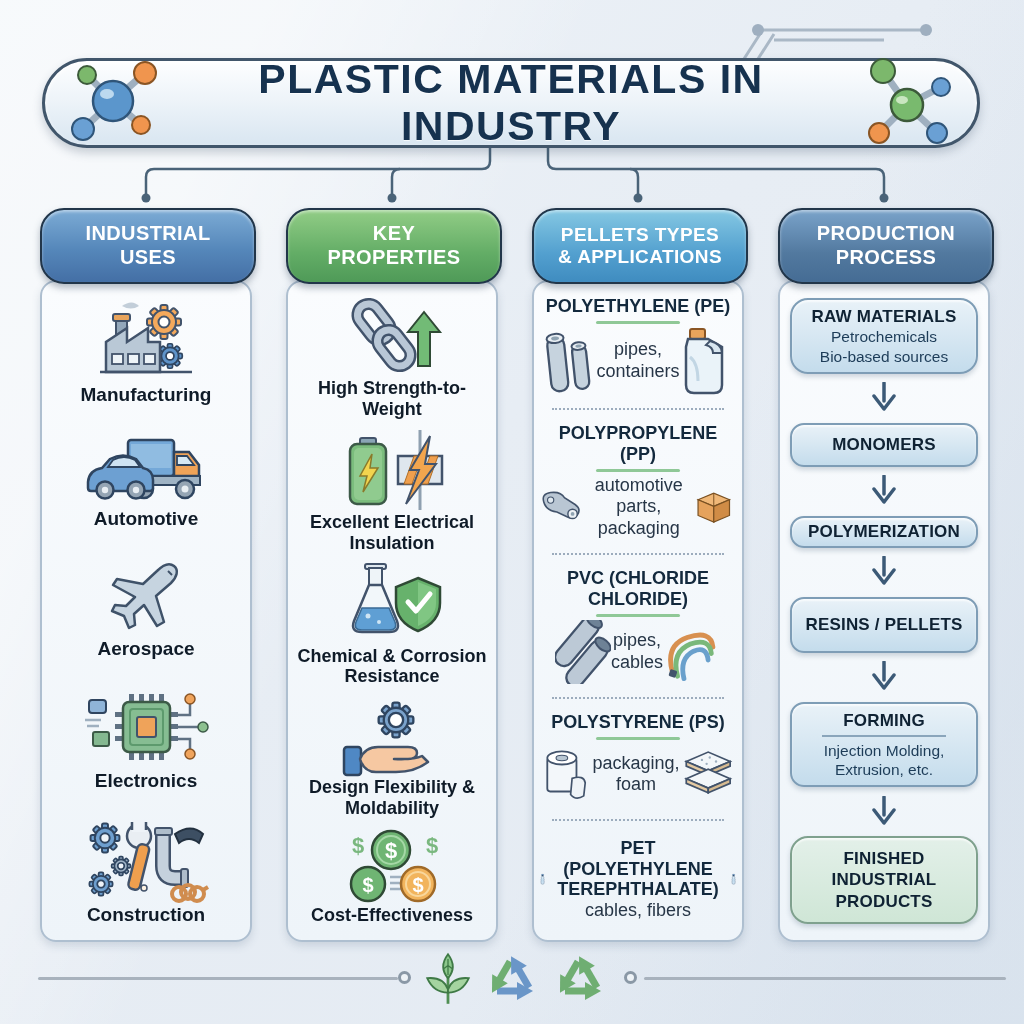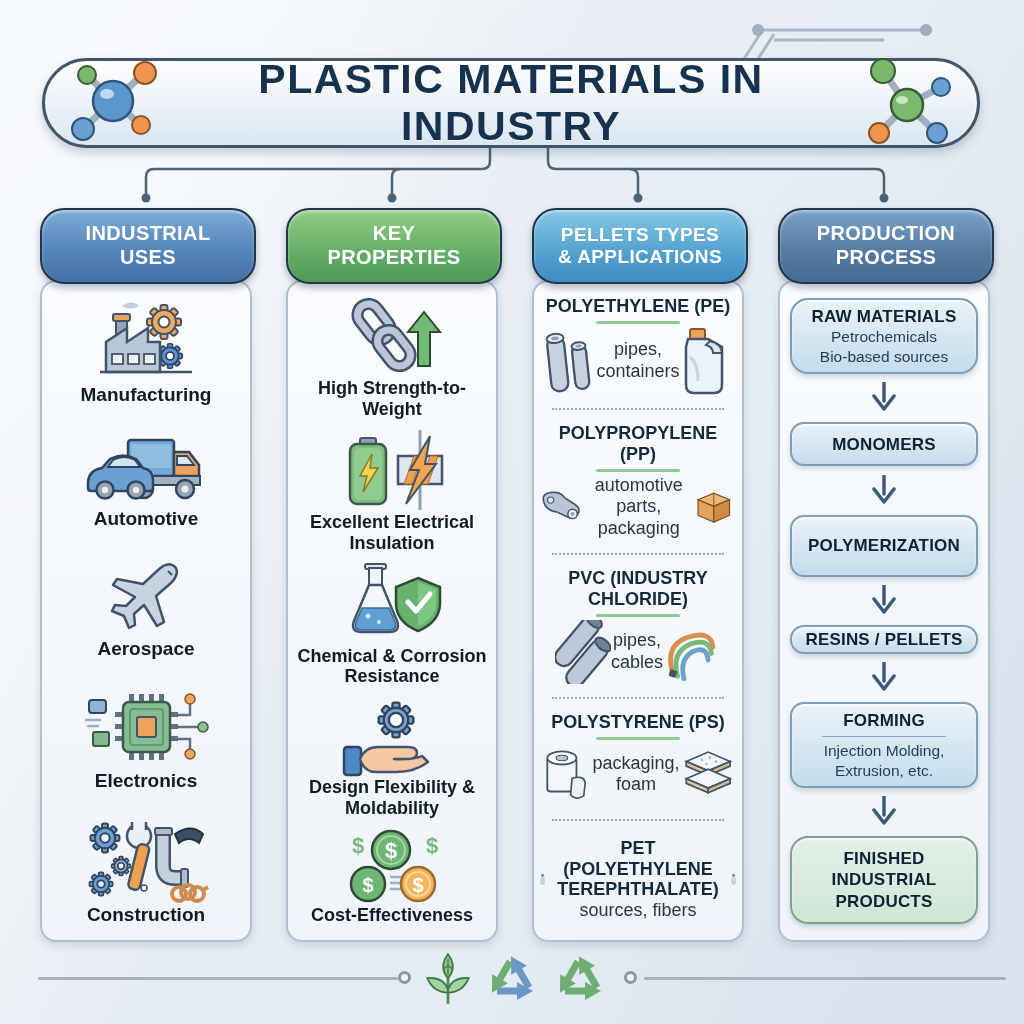--- a/index.html
+++ b/index.html
@@ -395,21 +395,21 @@
           <polygon points="10,18 36,7 62,18 36,29" fill="#f0b878" stroke="#7a5122" stroke-width="2"></polygon>
           <polygon points="10,18 36,29 36,55 10,44" fill="#e5a25c" stroke="#7a5122" stroke-width="2"></polygon>
           <polygon points="36,29 62,18 62,44 36,55" fill="#d08c46" stroke="#7a5122" stroke-width="2"></polygon>
           <path d="M36 7 V29" stroke="#7a5122" stroke-width="1.6"></path>
         </svg>
       </div>
     </div>
     <div class="dotted-sep"></div>
 
     <div class="type-sec">
-      <span class="type-name">PVC (INDUSTRY</span>
+      <span class="type-name">PVC (CHLORIDE</span>
       <span class="type-name">CHLORIDE)</span>
       <div class="type-underline"></div>
       <div class="type-row">
         <svg width="56" height="64" viewBox="0 0 56 64">
           <g transform="rotate(40,20,24)">
             <rect x="11" y="-8" width="18" height="58" rx="9" fill="#bcc9d6" stroke="#42536b" stroke-width="2.3"></rect>
             <ellipse cx="20" cy="-6" rx="9" ry="5" fill="#6e8296" stroke="#42536b" stroke-width="2"></ellipse>
           </g>
           <g transform="rotate(40,30,46)">
             <rect x="21" y="16" width="18" height="54" rx="9" fill="#bcc9d6" stroke="#42536b" stroke-width="2.3"></rect>
@@ -464,21 +464,21 @@
 
     <div class="type-sec">
       <div class="type-row" style="gap:12px">
         <svg width="40" height="92" viewBox="0 0 40 92">
             <use href="#bottle"></use>
           </svg>
         <div style="flex:1">
           <div class="type-name">PET</div>
           <div class="type-name">(POLYETHYLENE</div>
           <div class="type-name">TEREPHTHALATE)</div>
-          <div class="app-text">sources, fibers</div>
+          <div class="app-text">cables, fibers</div>
         </div>
         <svg width="40" height="92" viewBox="0 0 40 92">
             <use href="#bottle"></use>
           </svg>
       </div>
     </div>
   </div>
 
   <div class="col-header hdr-steel" style="left:778px">
     <span>PRODUCTION</span>
@@ -497,29 +497,29 @@
     </svg>
 
     <div class="proc-box" style="height:44px">
       <span class="proc-title">MONOMERS</span>
     </div>
 
     <svg width="26" height="32" viewBox="0 0 26 32">
       <path d="M13 1 V19 M3 14 L13 27 L23 14" stroke="#3c5a77" stroke-width="3.5" fill="none" stroke-linecap="round" stroke-linejoin="round"></path>
     </svg>
 
-    <div class="proc-box" style="height:62px">
+    <div class="proc-box" style="height:32px">
       <span class="proc-title">POLYMERIZATION</span>
     </div>
 
     <svg width="26" height="32" viewBox="0 0 26 32">
       <path d="M13 1 V19 M3 14 L13 27 L23 14" stroke="#3c5a77" stroke-width="3.5" fill="none" stroke-linecap="round" stroke-linejoin="round"></path>
     </svg>
 
-    <div class="proc-box" style="height:29px">
+    <div class="proc-box" style="height:56px">
       <span class="proc-title">RESINS / PELLETS</span>
     </div>
 
     <svg width="26" height="32" viewBox="0 0 26 32">
       <path d="M13 1 V19 M3 14 L13 27 L23 14" stroke="#3c5a77" stroke-width="3.5" fill="none" stroke-linecap="round" stroke-linejoin="round"></path>
     </svg>
 
     <div class="proc-box">
       <span class="proc-title">FORMING</span>
       <div class="proc-divider"></div>

